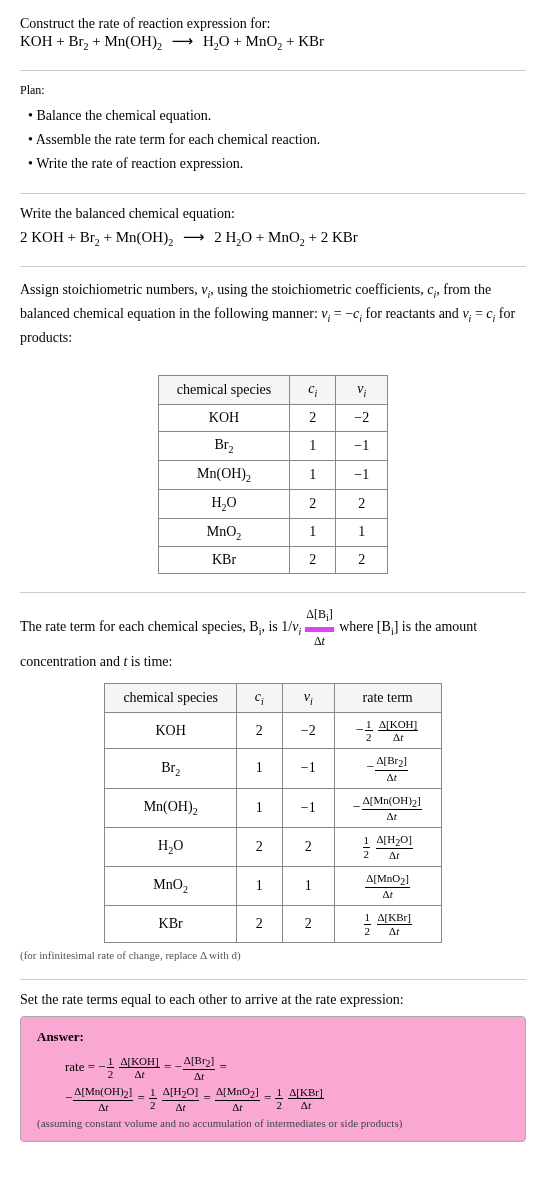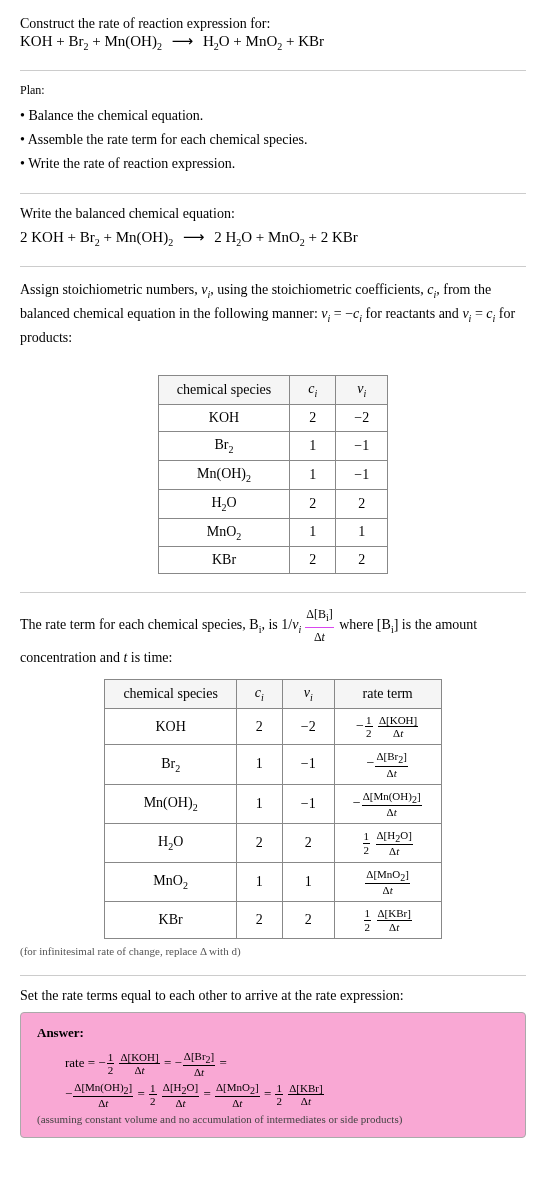--- a/index.html
+++ b/index.html
@@ -10,21 +10,21 @@
       color: #000;
       width: 546px;
       min-height: 1188px;
       padding: 16px 20px;
     }
     .section { margin-bottom: 18px; }
     .divider { border: none; border-top: 1px solid #ccc; margin: 12px 0; }
     .reaction-line { font-size: 15px; margin-bottom: 4px; }
     .arrow { margin: 0 6px; }
     .plan-title { margin-bottom: 6px; font-size: 12px; }
-    .plan-item { margin-left: 0; font-size: 14px; line-height: 1.7; }
+    .plan-item { margin-left: 8px; font-size: 14px; line-height: 1.7; }
     .balanced-eq { font-size: 15px; margin-top: 6px; }
     .stoich-text { font-size: 14px; line-height: 1.6; margin-bottom: 26px; }
     table {
       border-collapse: collapse;
       margin: 0 auto;
       font-size: 14px;
     }
     table td, table th {
       border: 1px solid #888;
       padding: 5px 18px;
@@ -60,21 +60,21 @@
   <p class="reaction-line">
     KOH + Br<sub>2</sub> + Mn(OH)<sub>2</sub> <span class="arrow">⟶</span> H<sub>2</sub>O + MnO<sub>2</sub> + KBr
   </p>
 </div>
 
 <hr class="divider">
 
 <div class="section">
   <p class="plan-title">Plan:</p>
   <p class="plan-item">• Balance the chemical equation.</p>
-  <p class="plan-item">• Assemble the rate term for each chemical species.</p>
+  <p class="plan-item">• Assemble the rate term for each chemical reaction.</p>
   <p class="plan-item">• Write the rate of reaction expression.</p>
 </div>
 
 <hr class="divider">
 
 <div class="section">
   <p>Write the balanced chemical equation:</p>
   <p class="balanced-eq">
     2 KOH + Br<sub>2</sub> + Mn(OH)<sub>2</sub> <span class="arrow">⟶</span> 2 H<sub>2</sub>O + MnO<sub>2</sub> + 2 KBr
   </p>
@@ -132,21 +132,21 @@
 </div>
 
 <hr class="divider">
 
 <div class="section">
   <p class="rate-term-text">
     The rate term for each chemical species, B<sub>i</sub>, is 
     <span style="display:inline-flex;align-items:center;vertical-align:middle;">
       <span style="margin-right:2px;">1/<i>ν<sub>i</sub></i></span>
       <span style="display:inline-flex;flex-direction:column;align-items:center;font-size:12px;vertical-align:middle;margin:0 2px;">
-        <span style="border-bottom:1px solid #d946ef;padding:0 1px;">Δ[B<sub>i</sub>]</span>
+        <span style="border-bottom:5px solid #d946ef;padding:0 1px;">Δ[B<sub>i</sub>]</span>
         <span style="padding:0 1px;">Δ<i>t</i></span>
       </span>
     </span>
     where [B<sub>i</sub>] is the amount concentration and <i>t</i> is time:
   </p>
   <div class="table-container">
     <table>
       <thead>
         <tr>
           <th>chemical species</th>

